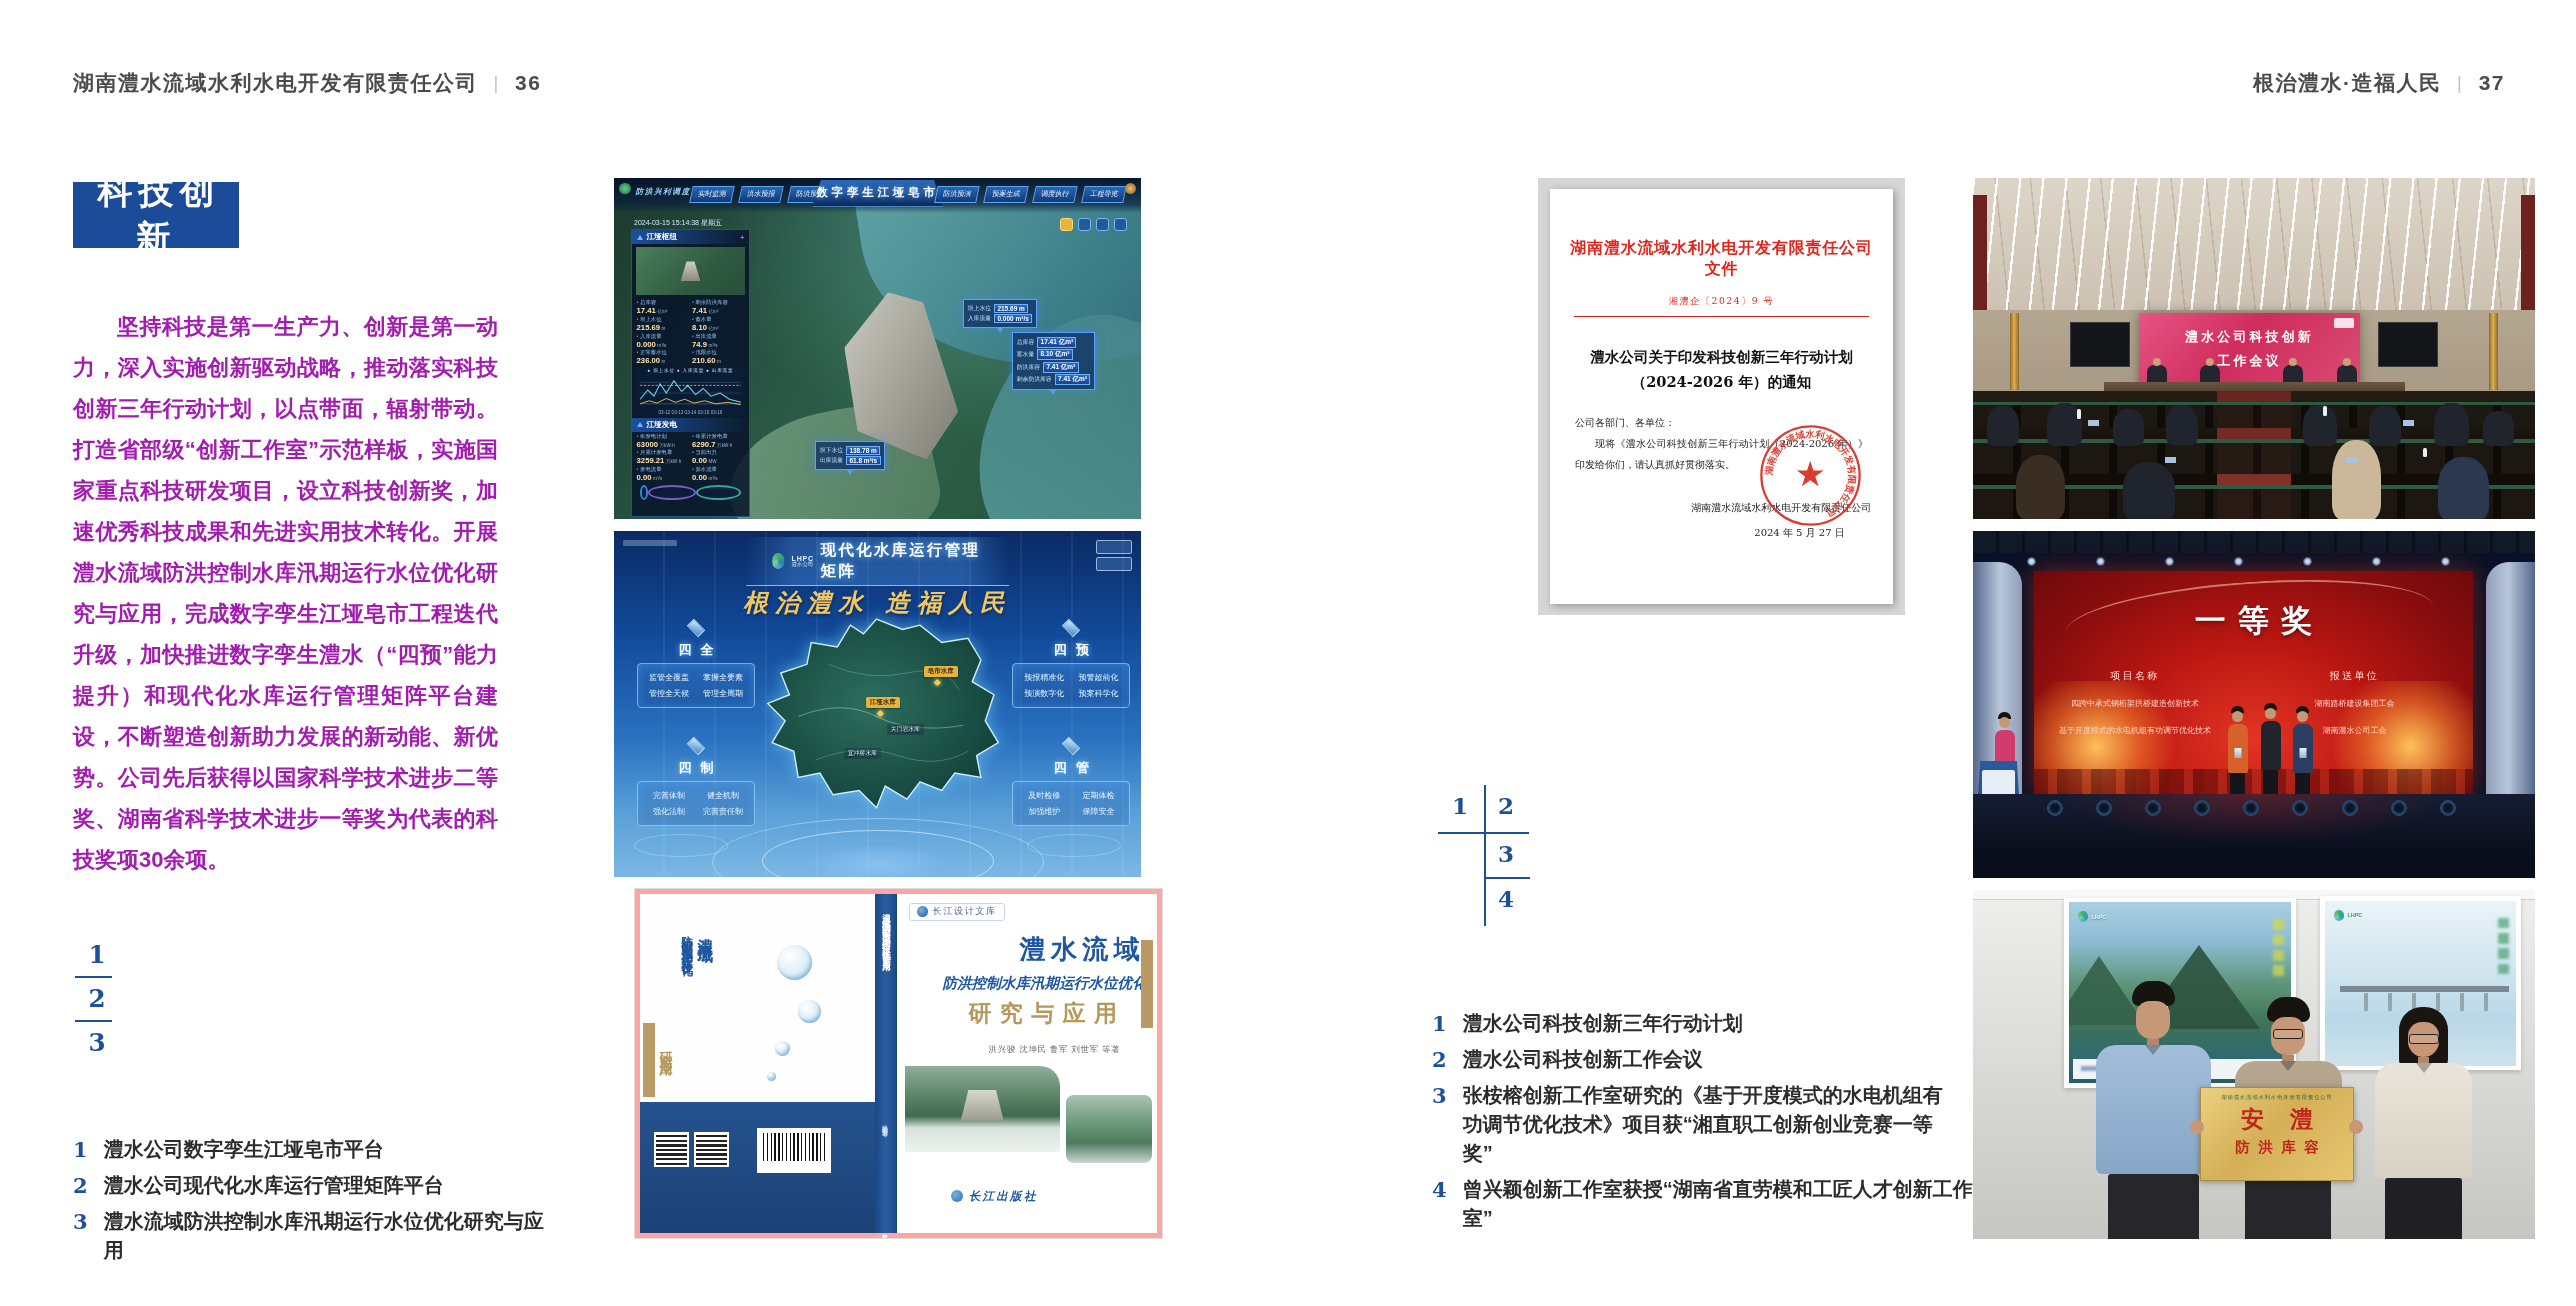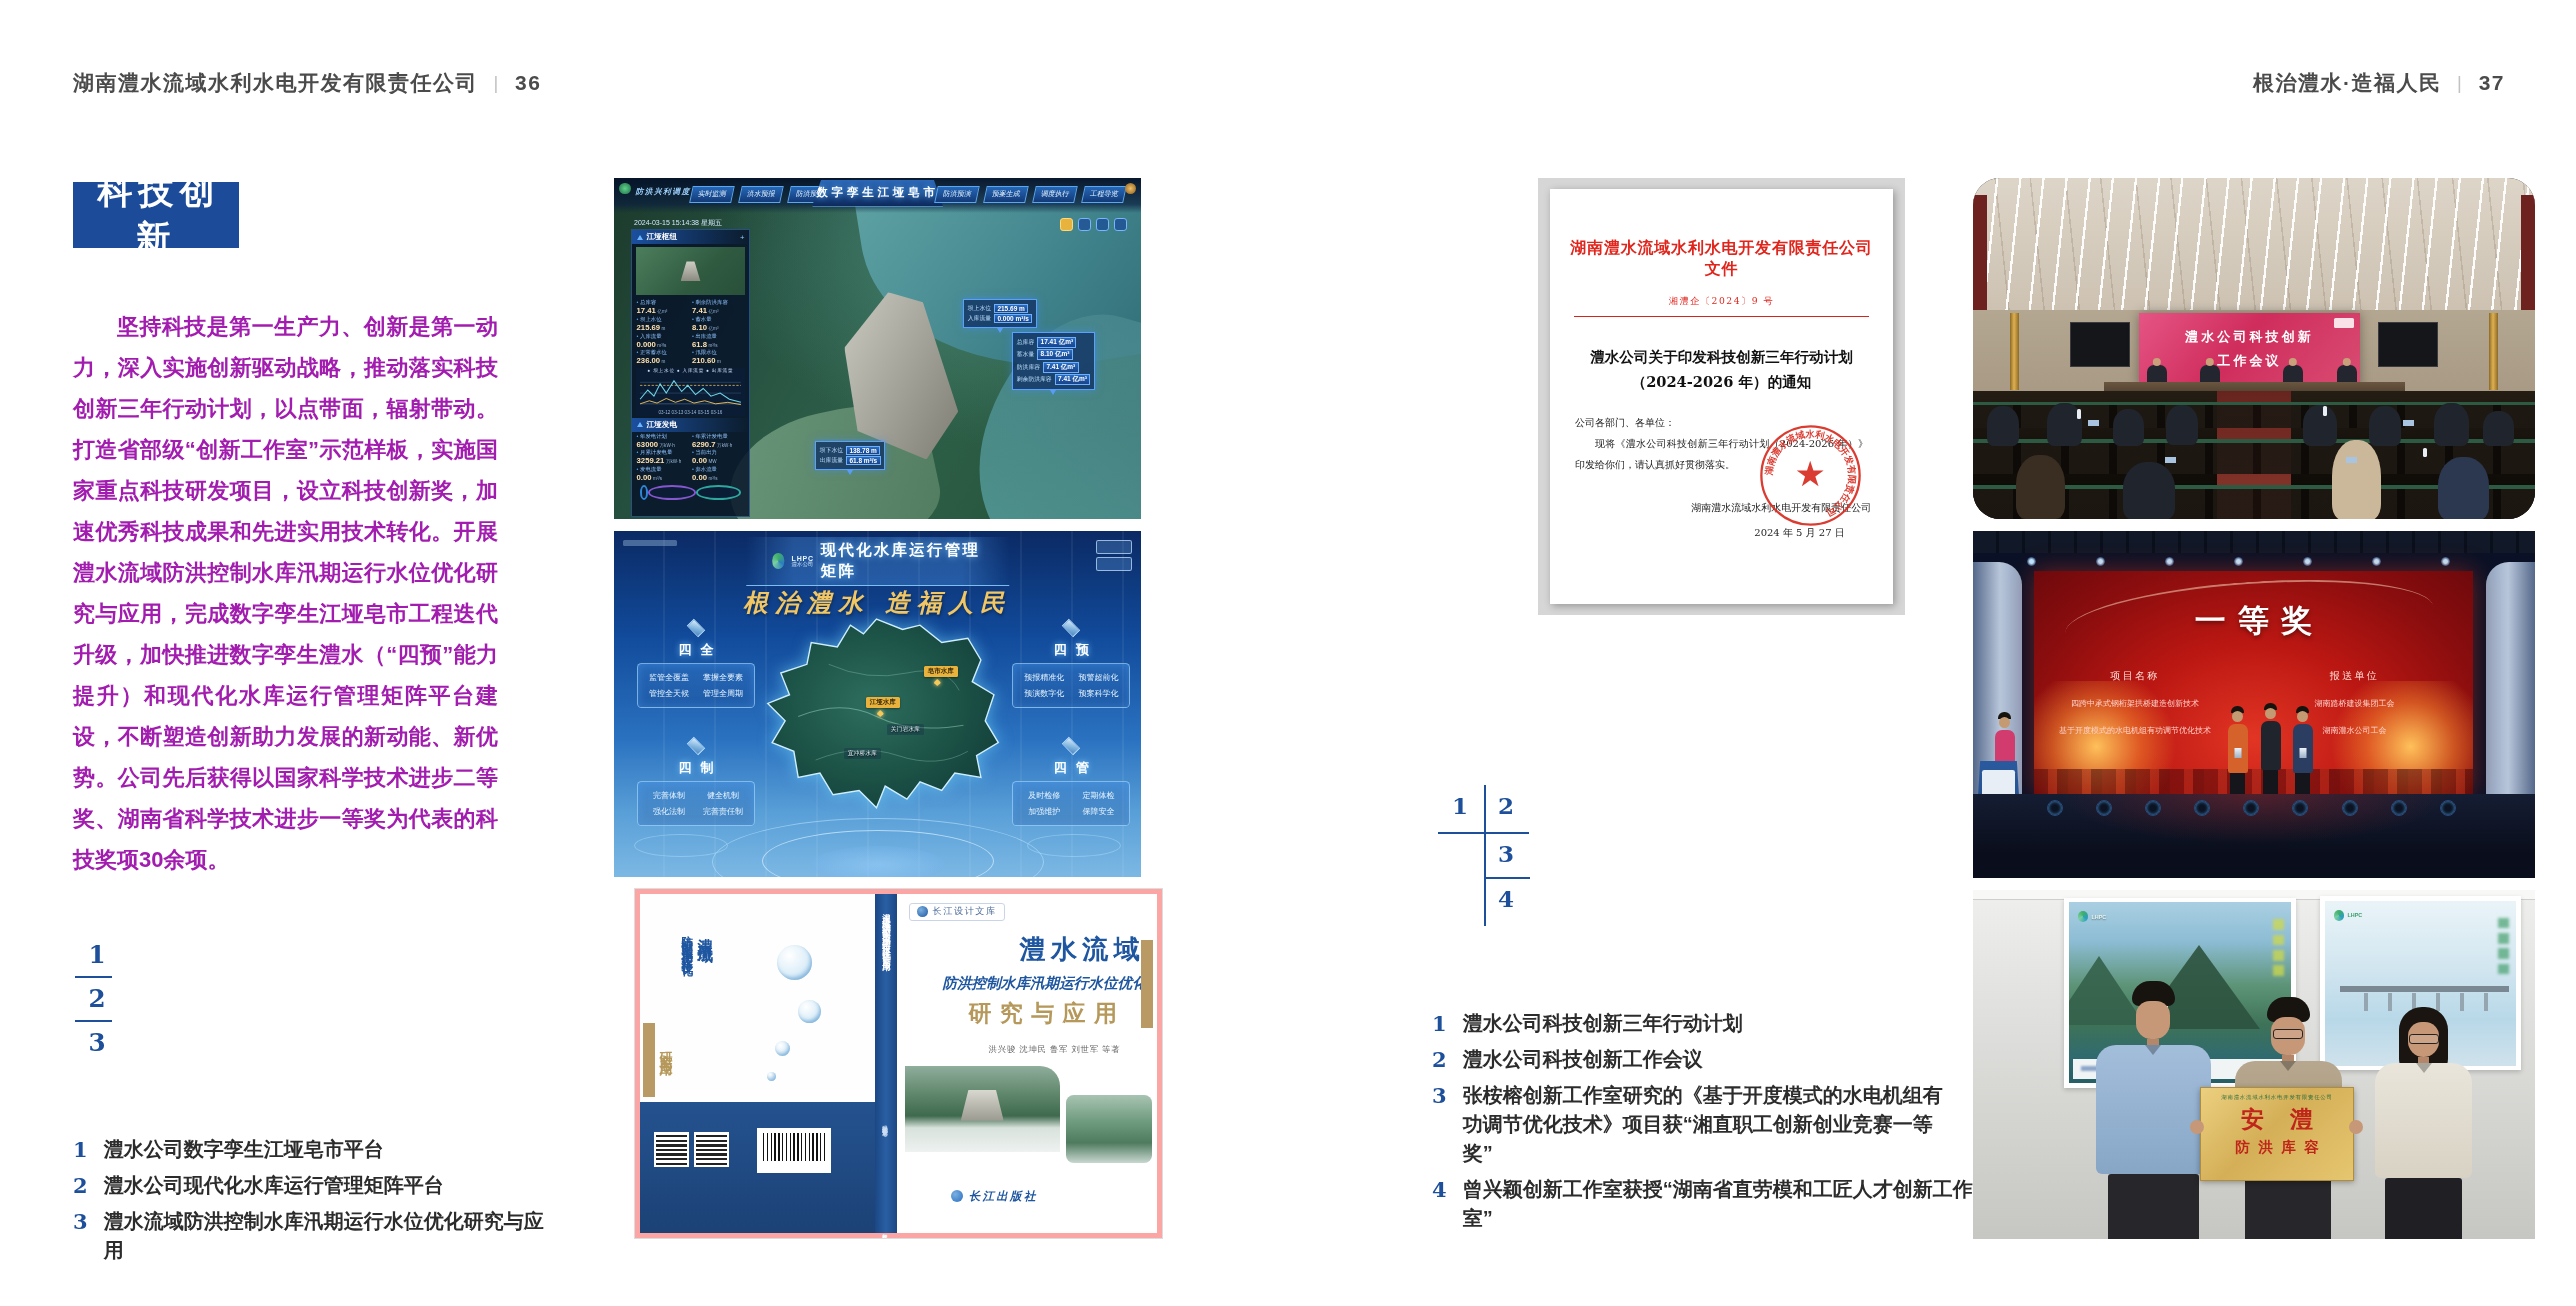--- a/index.html
+++ b/index.html
@@ -229,21 +229,21 @@
   .doc-title{margin:28px 21.5px 0;text-align:center;font-size:14.6px;font-weight:bold;color:#111;line-height:24.6px;}
   .doc-salute{margin:21.5px 24.6px 0;font-size:10px;color:#222;}
   .doc-body{margin:3.1px 24.6px 0;font-size:10px;color:#222;line-height:21px;text-align:justify;text-indent:2em;}
   .doc-signer{margin:26px 21.5px 0;text-align:right;font-size:10px;color:#222;}
   .doc-date{margin:10.7px 48px 0;text-align:right;font-size:10px;color:#222;}
   .doc-seal{position:absolute;right:28px;bottom:74px;width:109px;height:109px;opacity:.92;}
   .doc-seal .star{position:absolute;left:50%;top:50%;transform:translate(-50%,-54%);
     font-size:35px;color:#d82c20;}
 
   
-  .phA{left:1973px;top:178px;width:562px;height:341px;background:#1a140e;border-radius:27px;}
+  .phA{left:1973px;top:178px;width:562px;height:341px;background:#1a140e;}
   .mt-ceil{position:absolute;left:0;top:0;right:0;height:132px;
     background:linear-gradient(180deg,#ddd5c8,#cdc2b2);}
   .mt-ceil::before{content:"";position:absolute;inset:0;
     background:repeating-linear-gradient(96deg,rgba(255,255,255,.95) 0 2.3px,transparent 2.3px 23px),
                repeating-linear-gradient(84deg,rgba(120,100,80,.22) 0 1.5px,transparent 1.5px 35px);}
   .mt-wall{position:absolute;left:0;top:132px;right:0;height:81px;
     background:linear-gradient(180deg,#b4a791,#a89a84);}
   .mt-red{position:absolute;top:17px;width:14px;height:198px;background:#6e2220;}
   .mt-redl{left:0;} .mt-redr{right:0;}
   .mt-gold{position:absolute;top:135px;width:9.2px;height:77px;
@@ -475,21 +475,21 @@
       <div class="stat">
           <div class="sl">蓄水量</div>
           <div class="sv"><span>8.10</span><span class="su">亿m³</span></div>
         </div>
       <div class="stat">
           <div class="sl">入库流量</div>
           <div class="sv"><span>0.000</span><span class="su">m³/s</span></div>
         </div>
       <div class="stat">
           <div class="sl">出库流量</div>
-          <div class="sv"><span>61.8</span><span class="su">m³/s</span></div>
+          <div class="sv"><span>74.9</span><span class="su">m³/s</span></div>
         </div>
       <div class="stat">
           <div class="sl">正常蓄水位</div>
           <div class="sv"><span>236.00</span><span class="su">m</span></div>
         </div>
       <div class="stat">
           <div class="sl">汛限水位</div>
           <div class="sv"><span>210.60</span><span class="su">m</span></div>
         </div>
     </div>

